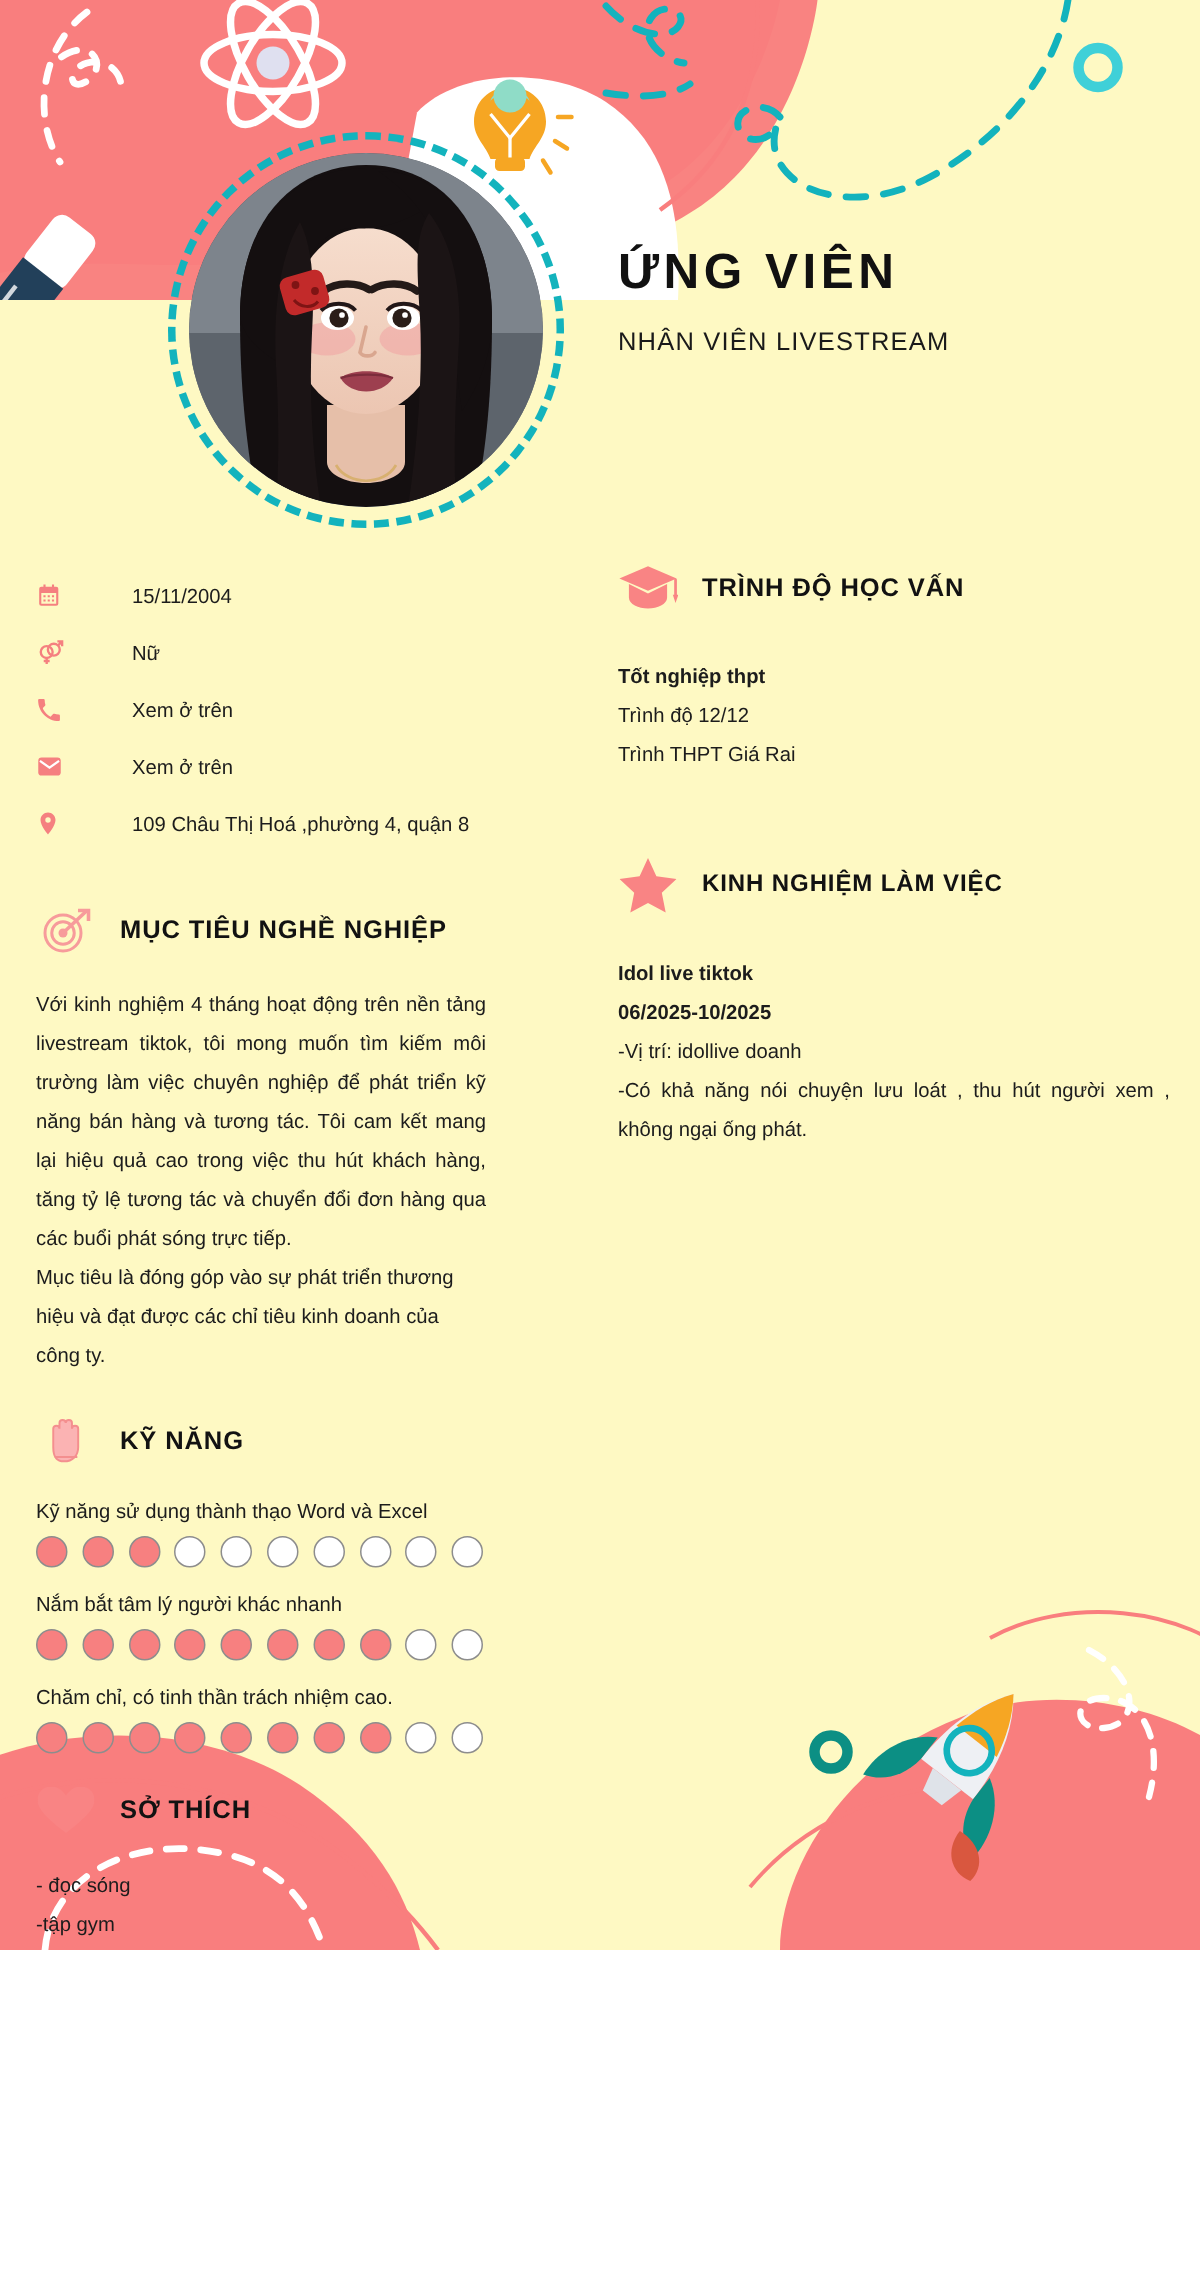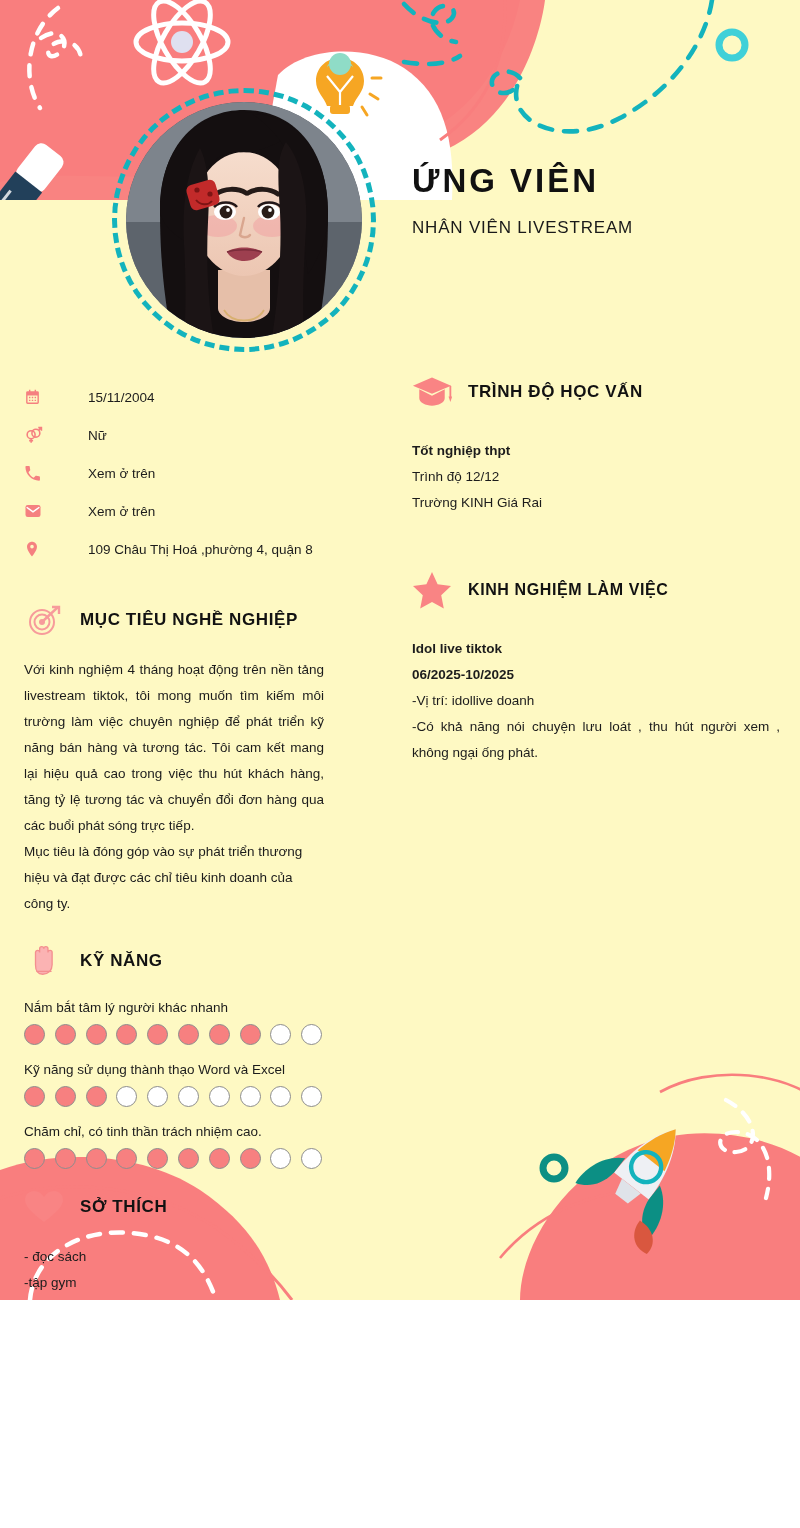--- a/index.html
+++ b/index.html
@@ -357,45 +357,45 @@
         <span class="sec-ico">
           <svg width="30" height="34" viewBox="0 0 30 36" fill="#fbb3b3" stroke="#f48f8f" stroke-width="1.4">
             <path d="M6 16 V9 a2.2 2.2 0 0 1 4.4 0 V5 a2.2 2.2 0 0 1 4.4 0 V5 a2.2 2.2 0 0 1 4.4 0 V9 a2.2 2.2 0 0 1 4.4 0 V22 c0 6-4 10-10 10 S6 28 6 22 Z"></path>
             <path d="M7 29 h16" stroke="#f48f8f" fill="none"></path>
           </svg>
         </span>
         <span class="sec-title">KỸ NĂNG</span>
       </div>
       <div style="margin-top:19px;">
         <div>
-          <div class="skill-label">Nắm bắt tâm lý người khác nhanh</div>
+          <div class="skill-label">Kỹ năng sử dụng thành thạo Word và Excel</div>
           <div class="dots">
               <span class="dot on"></span>
               <span class="dot on"></span>
               <span class="dot on"></span>
-              <span class="dot on"></span>
-              <span class="dot on"></span>
-              <span class="dot on"></span>
-              <span class="dot on"></span>
-              <span class="dot on"></span>
+              <span class="dot"></span>
+              <span class="dot"></span>
+              <span class="dot"></span>
+              <span class="dot"></span>
+              <span class="dot"></span>
               <span class="dot"></span>
               <span class="dot"></span>
             </div>
         </div>
         <div>
-          <div class="skill-label">Kỹ năng sử dụng thành thạo Word và Excel</div>
+          <div class="skill-label">Nắm bắt tâm lý người khác nhanh</div>
           <div class="dots">
               <span class="dot on"></span>
               <span class="dot on"></span>
               <span class="dot on"></span>
-              <span class="dot"></span>
-              <span class="dot"></span>
-              <span class="dot"></span>
-              <span class="dot"></span>
-              <span class="dot"></span>
+              <span class="dot on"></span>
+              <span class="dot on"></span>
+              <span class="dot on"></span>
+              <span class="dot on"></span>
+              <span class="dot on"></span>
               <span class="dot"></span>
               <span class="dot"></span>
             </div>
         </div>
         <div>
           <div class="skill-label">Chăm chỉ, có tinh thần trách nhiệm cao.</div>
           <div class="dots">
               <span class="dot on"></span>
               <span class="dot on"></span>
               <span class="dot on"></span>
@@ -414,21 +414,21 @@
     <div style="margin-top:18px;">
       <div class="sec-head">
         <span class="sec-ico">
           <svg width="38" height="32" viewBox="0 0 38 32" fill="#f98484">
             <path d="M19 31 C6 21 0 15 0 9 C0 3.5 4 0 9 0 C13 0 16.6 2.2 19 6 C21.4 2.2 25 0 29 0 C34 0 38 3.5 38 9 C38 15 32 21 19 31 Z"></path>
           </svg>
         </span>
         <span class="sec-title">SỞ THÍCH</span>
       </div>
       <div style="margin-top:17px;">
-        <div class="hobby-line">- đọc sách</div>
+        <div class="hobby-line">- đọc sóng</div>
         <div class="hobby-line">-tập gym</div>
       </div>
     </div>
   </div>
 
   <div class="col-right">
 
     <div>
       <div class="sec-head">
         <span class="sec-ico">
@@ -437,21 +437,21 @@
             <path d="M8 14 L8 24 C8 29 15 32 22 32 C29 32 36 29 36 24 L36 14 L22 21 Z"></path>
             <rect x="41.2" y="10" width="2" height="13" rx="1"></rect>
             <path d="M40.2 22 h4 l-2 6 z"></path>
           </svg>
         </span>
         <span class="sec-title">TRÌNH ĐỘ HỌC VẤN</span>
       </div>
       <div style="margin-top:26px;">
         <div class="edu-line b">Tốt nghiệp thpt</div>
         <div class="edu-line">Trình độ 12/12</div>
-        <div class="edu-line">Trường KINH Giá Rai</div>
+        <div class="edu-line">Trình THPT Giá Rai</div>
       </div>
     </div>
 
     <div style="margin-top:54px;">
       <div class="sec-head">
         <span class="sec-ico">
           <svg width="38" height="37" viewBox="0 0 38 37" fill="#f98484">
             <path d="M19 0 L24.6 12.2 L38 14 L28.2 23.2 L30.8 36.4 L19 30 L7.2 36.4 L9.8 23.2 L0 14 L13.4 12.2 Z"></path>
           </svg>
         </span>

